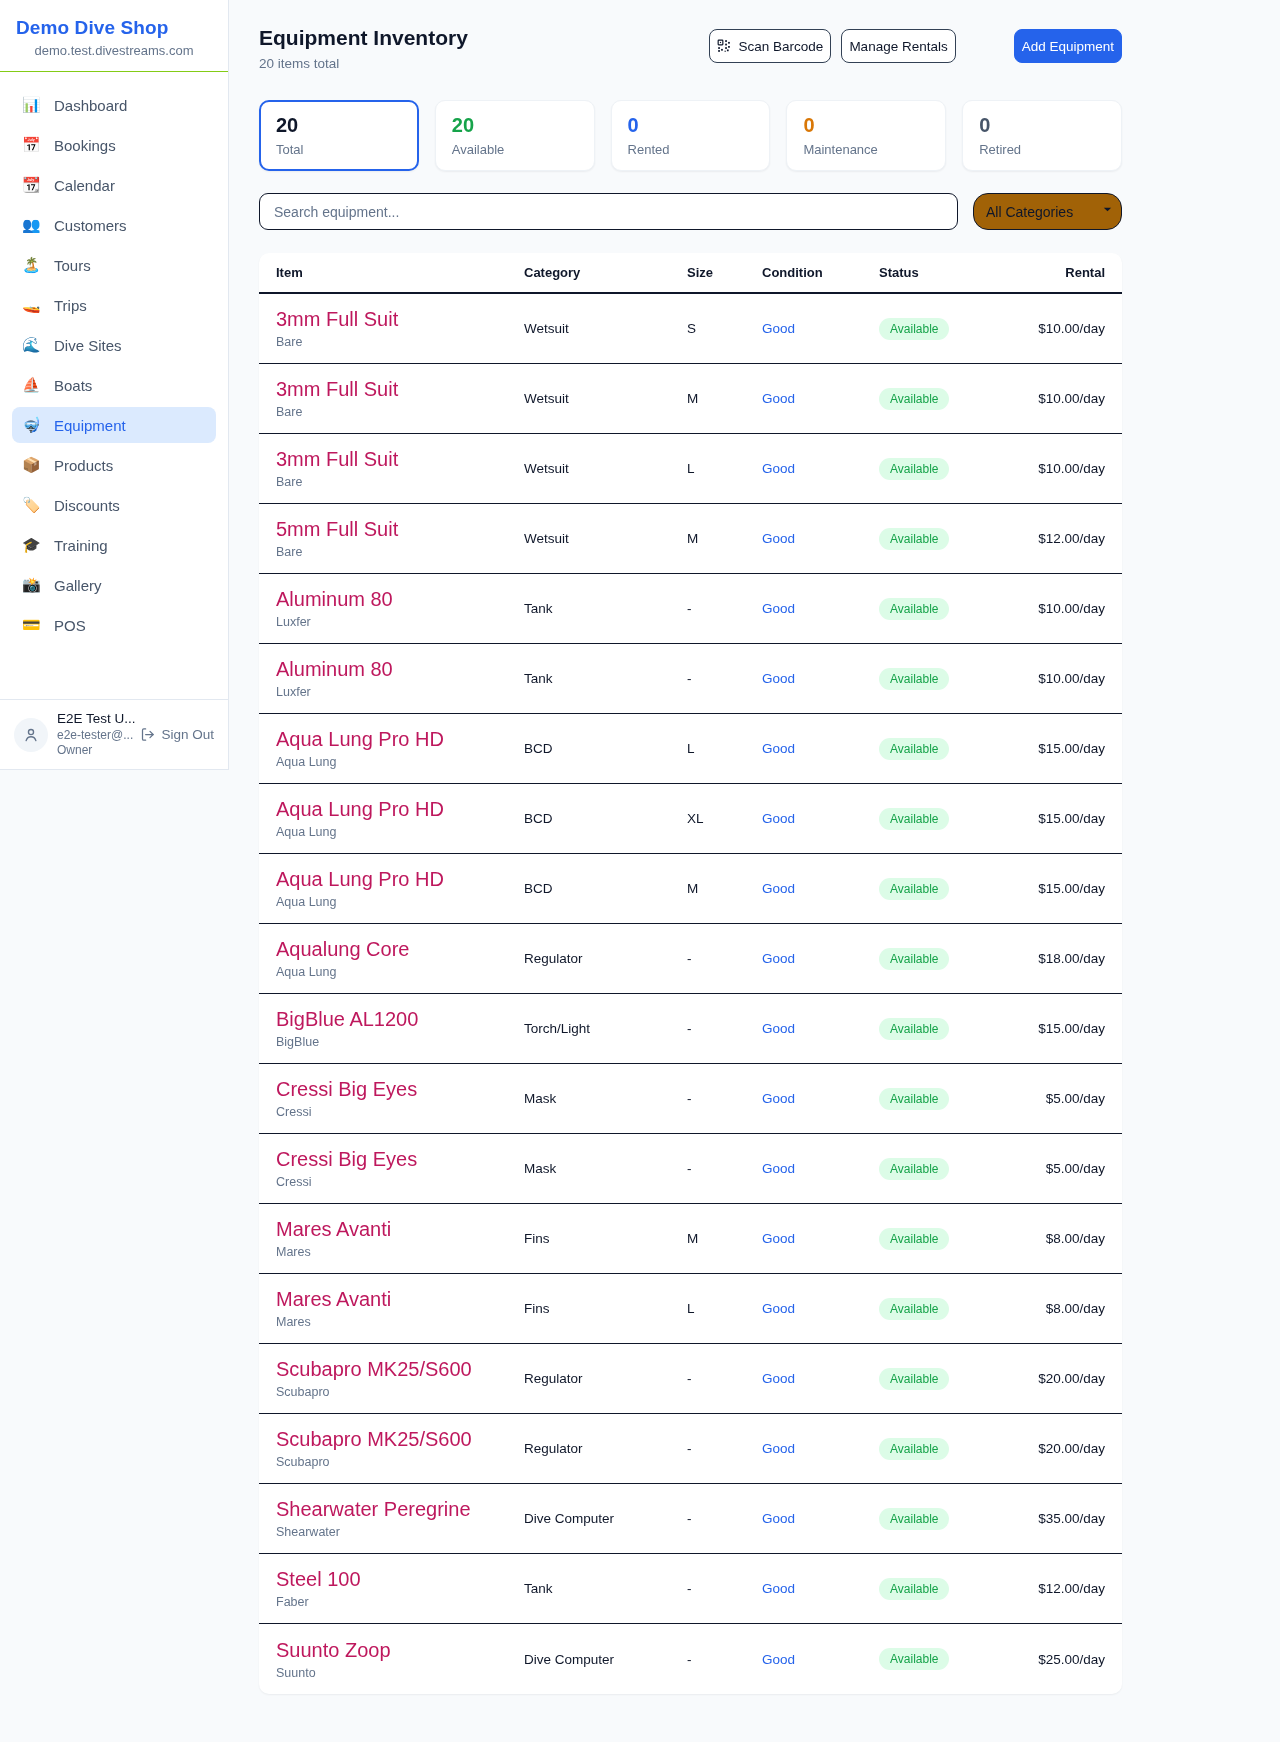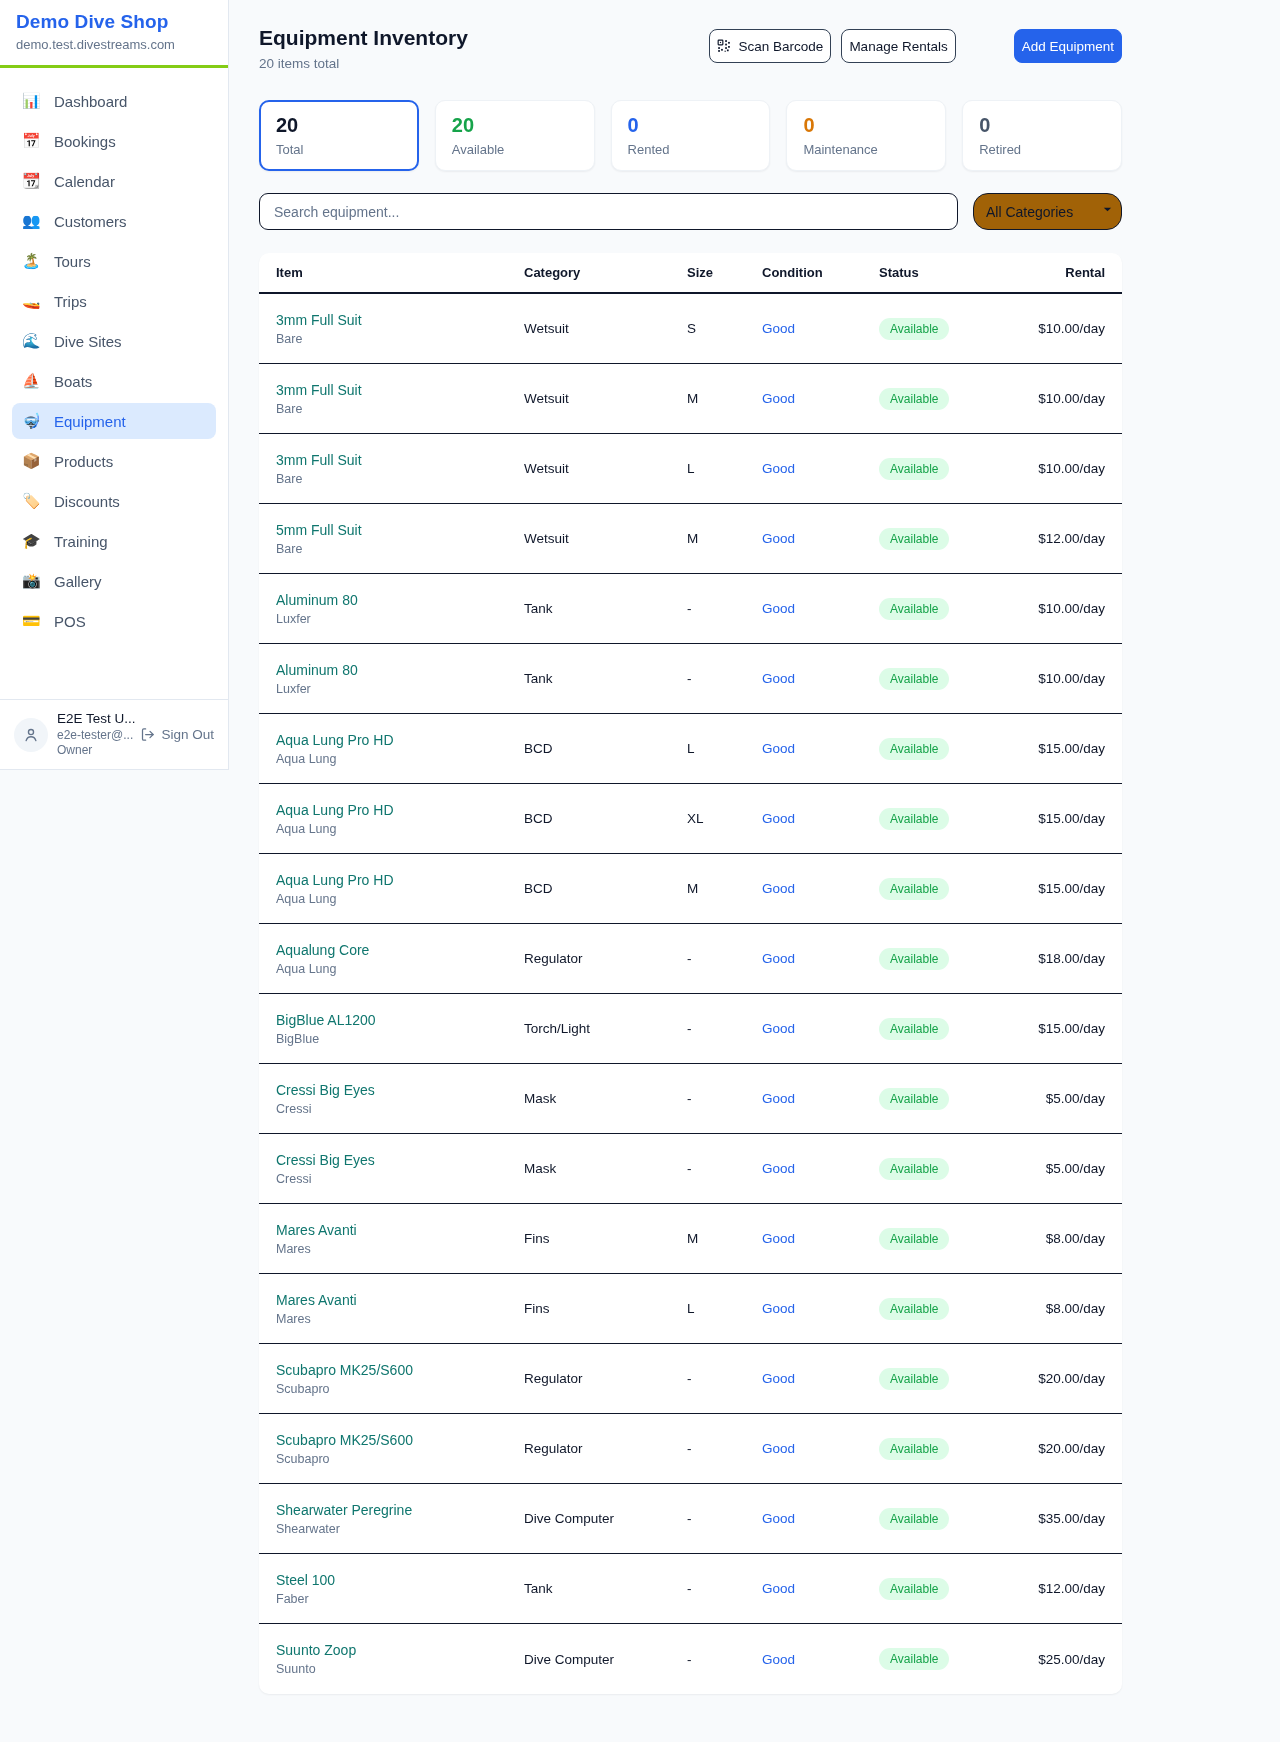--- a/index.html
+++ b/index.html
@@ -10,23 +10,23 @@
     color:#0f172a;
     position:relative;
     overflow:hidden;
   }
   
   .sidebar {
     position:absolute; left:0; top:0; width:229px; height:770px;
     background:#ffffff; border-right:1px solid #e2e8f0; border-bottom:1px solid #e2e8f0;
     display:flex; flex-direction:column;
   }
-  .sb-head { padding:11px 16px 13px; border-bottom:3px solid #84cc16; }
+  .sb-head { padding:17px 16px 13px; border-bottom:1px solid #84cc16; }
   .brand { color:#2563eb; font-size:19px; font-weight:bold; letter-spacing:.1px; cursor:pointer; }
-  .domain { color:#64748b; font-size:13px; margin-top:4px; }
+  .domain { color:#64748b; font-size:13px; margin-top:4px;text-align:center; }
   .nav { padding:15px 12px 0; flex:1; }
   .nav-item {
     display:flex; align-items:center; gap:13px; height:36px; padding:0 10px;
     border-radius:8px; margin-bottom:4px; color:#475569; font-size:15px; cursor:pointer;
   }
   .nav-item.active { background:#dbeafe; color:#2563eb; }
   .nav-icon { font-size:15px; width:19px; text-align:center; flex:none; }
   .sb-user { border-top:1px solid #e2e8f0; padding:11px 14px; display:flex; align-items:center; gap:9px; }
   .avatar { width:34px; height:34px; border-radius:50%; background:#f1f5f9; display:flex; align-items:center; justify-content:center; flex:none; }
   .u-info { line-height:1.25; min-width:0; }
@@ -75,21 +75,21 @@
     box-shadow:0 1px 2px rgba(15,23,42,.06);
   }
   .thead, .trow {
     display:grid; grid-template-columns:248px 163px 75px 117px 120px 1fr;
     align-items:center; padding:0 17px;
   }
   .thead { height:41px; border-bottom:2px solid #0f172a; font-size:13px; font-weight:bold; color:#0f172a; }
   .trow { height:70px; border-bottom:1px solid #0f172a; font-size:13.5px; }
   .trow:last-child { border-bottom:none; }
   .col-rental { text-align:right; }
-  .item-name { color:#0f766e; font-size:14px; font-weight:500; text-decoration:none; display:inline-block; cursor:pointer; }
+  .item-name { color:#be185d; font-size:20px; font-weight:500; text-decoration:none; display:inline-block; cursor:pointer; }
   .item-brand { color:#64748b; font-size:12.5px; margin-top:4px; }
   .cond { color:#2563eb; text-decoration:none; cursor:pointer; }
   .badge { display:inline-block; background:#dcfce7; color:#16a34a; font-size:12px; padding:4px 11px; border-radius:999px; }
   .rental { font-size:13.5px; color:#0f172a; }
   svg { display:block; }
 </style>
 </head>
 <body>
 
 <aside class="sidebar">

